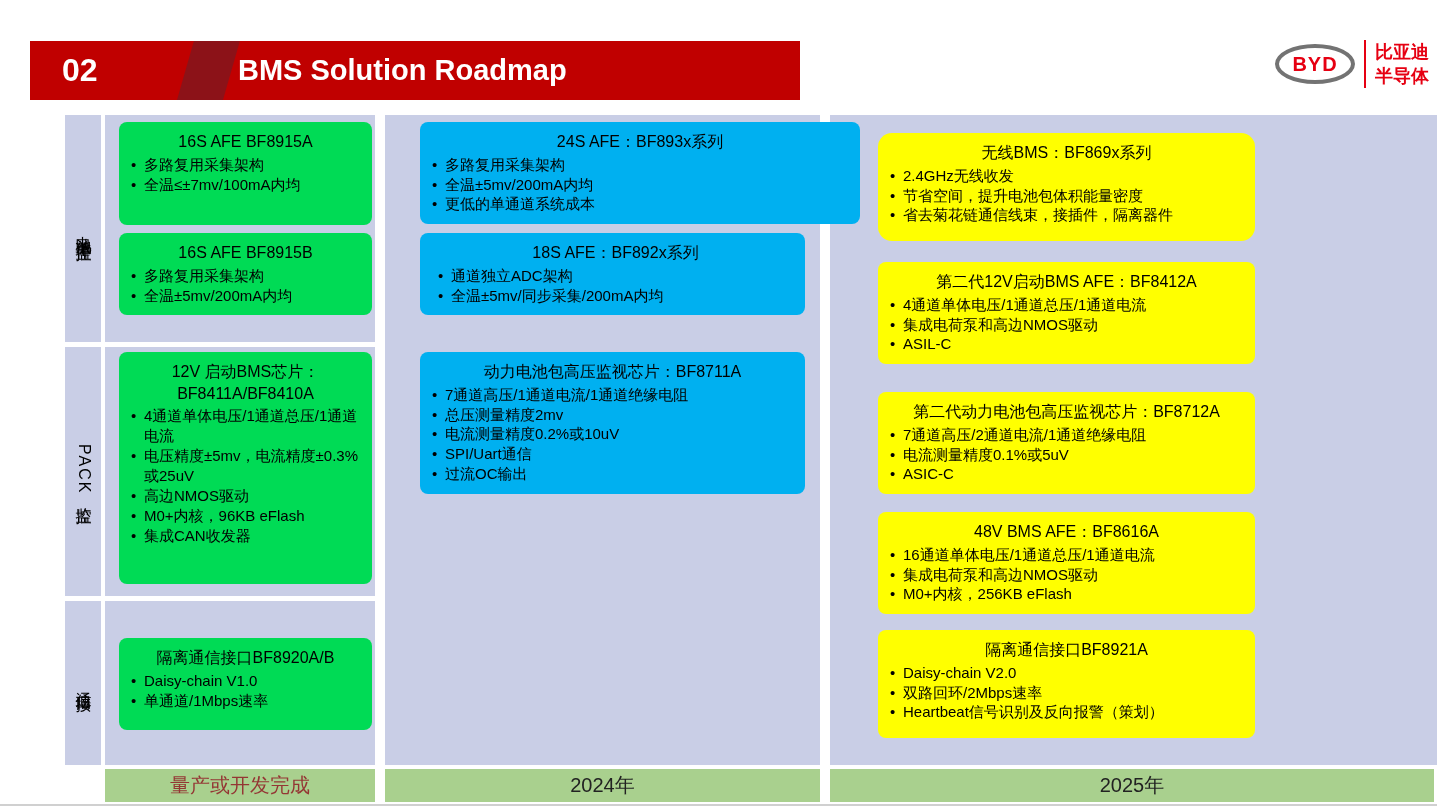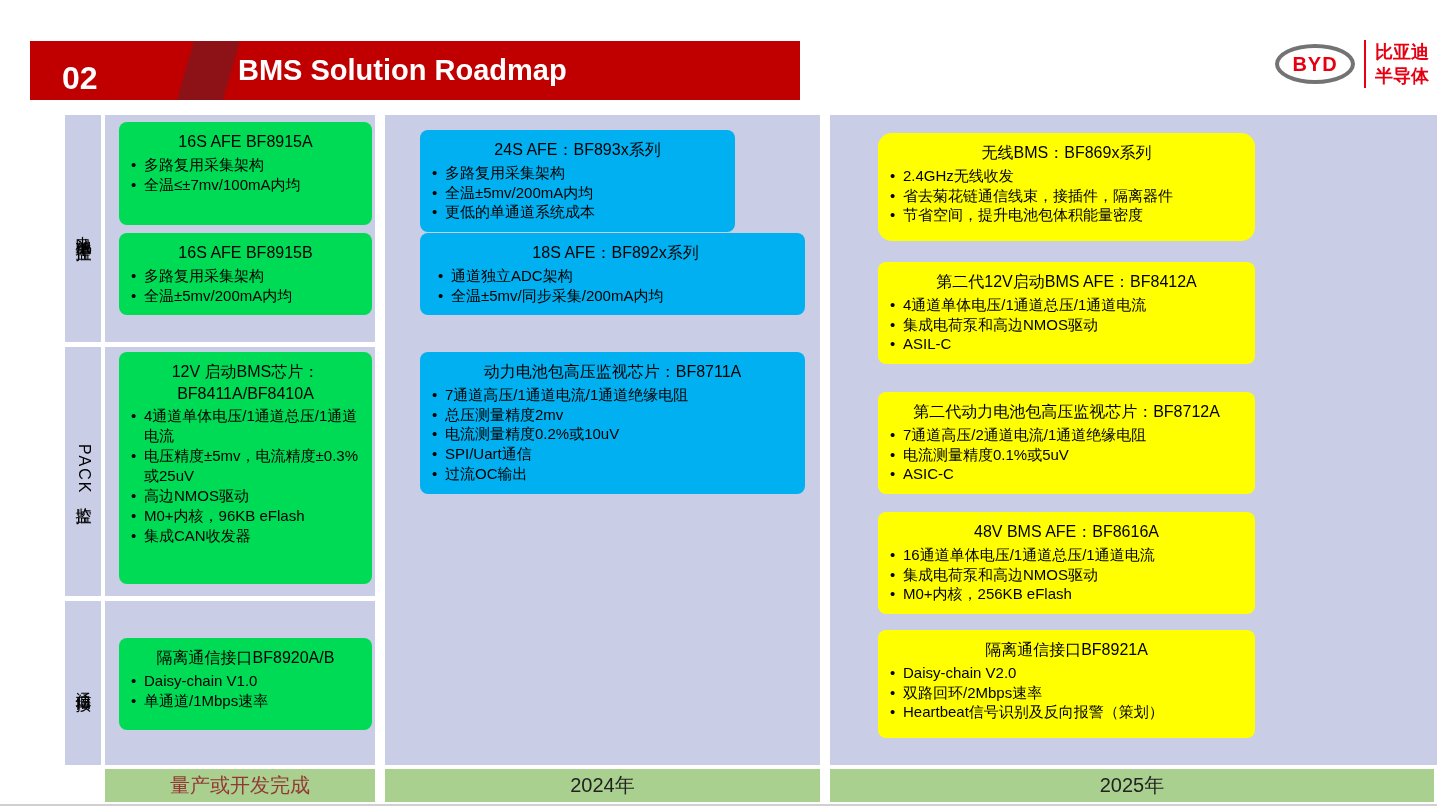--- a/index.html
+++ b/index.html
@@ -3,21 +3,21 @@
 <meta charset="utf-8">
 <style>
   * { margin:0; padding:0; box-sizing:border-box; }
   html,body { background:#ffffff; }
   body { font-family:"Liberation Sans","DejaVu Sans",sans-serif; color:#000; }
   .slide { position:relative; width:1437px; height:811px; background:#ffffff; overflow:hidden; }
 
   
   .header-bar { position:absolute; left:30px; top:41px; width:770px; height:59px; background:#C00000; overflow:hidden; }
   .header-accent { position:absolute; left:155px; top:-4px; width:46px; height:70px; background:#8C1218; transform:skewX(-16deg); }
-  .header-num { position:absolute; left:32px; top:0; height:74px; display:flex; align-items:center; font-size:32px; font-weight:bold; color:#fff; }
+  .header-num { position:absolute; left:32px; top:0; height:59px; display:flex; align-items:center; font-size:32px; font-weight:bold; color:#fff; }
   .header-title { position:absolute; left:208px; top:0; height:59px; display:flex; align-items:center; font-size:29px; font-weight:bold; color:#fff; }
 
   .logo { position:absolute; right:8px; top:40px; display:flex; align-items:center; }
   .logo-ellipse { width:80px; height:40px; border:4px solid #737373; border-radius:50%; display:flex; align-items:center; justify-content:center; color:#E60012; font-weight:bold; font-size:20px; letter-spacing:1px; }
   .logo-divider { width:2px; height:48px; background:#E60012; margin:0 9px; }
   .logo-text { color:#E60012; font-weight:bold; font-size:18px; line-height:1.35; }
 
   
   .col-bg { position:absolute; background:#C9CEE6; }
   .row-label { position:absolute; left:65px; width:36px; background:#C9CEE6; display:flex; align-items:center; justify-content:center; writing-mode:vertical-lr; font-size:16px; letter-spacing:2px; color:#000; }
@@ -97,21 +97,21 @@
   </div>
 
   <div class="card green" style="left:119px; top:638px; width:253px; min-height:92px;">
     <div class="card-title">隔离通信接口BF8920A/B</div>
     <ul class="bullets">
       <li>Daisy-chain V1.0</li>
       <li>单通道/1Mbps速率</li>
     </ul>
   </div>
 
-  <div class="card blue" style="left:420px; top:130px; width:315px; min-height:94px;">
+  <div class="card blue" style="left:420px; top:122px; width:440px; min-height:94px;">
     <div class="card-title">24S AFE：BF893x系列</div>
     <ul class="bullets">
       <li>多路复用采集架构</li>
       <li>全温±5mv/200mA内均</li>
       <li>更低的单通道系统成本</li>
     </ul>
   </div>
 
   <div class="card blue" style="left:420px; top:233px; width:385px; min-height:75px;padding-left:16px;">
     <div class="card-title">18S AFE：BF892x系列</div>
@@ -129,22 +129,22 @@
       <li>电流测量精度0.2%或10uV</li>
       <li>SPI/Uart通信</li>
       <li>过流OC输出</li>
     </ul>
   </div>
 
   <div class="card yellow" style="left:878px; top:133px; width:377px; min-height:108px;border-radius:14px;">
     <div class="card-title">无线BMS：BF869x系列</div>
     <ul class="bullets">
       <li>2.4GHz无线收发</li>
+      <li>节省空间，提升电池包体积能量密度</li>
       <li>省去菊花链通信线束，接插件，隔离器件</li>
-      <li>节省空间，提升电池包体积能量密度</li>
     </ul>
   </div>
 
   <div class="card yellow" style="left:878px; top:262px; width:377px; min-height:94px;">
     <div class="card-title">第二代12V启动BMS AFE：BF8412A</div>
     <ul class="bullets">
       <li>4通道单体电压/1通道总压/1通道电流</li>
       <li>集成电荷泵和高边NMOS驱动</li>
       <li>ASIL-C</li>
     </ul>

